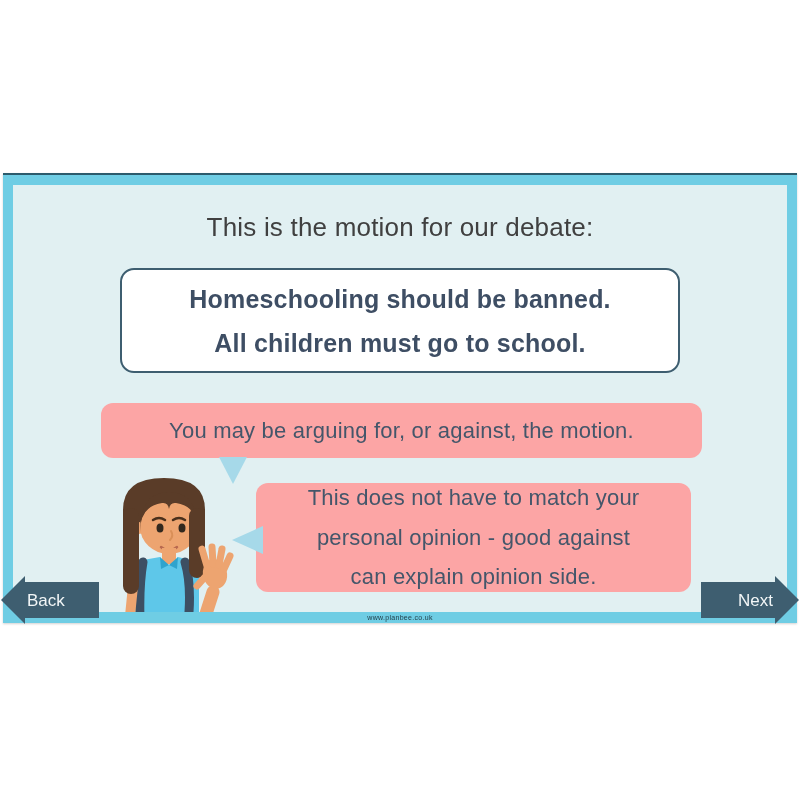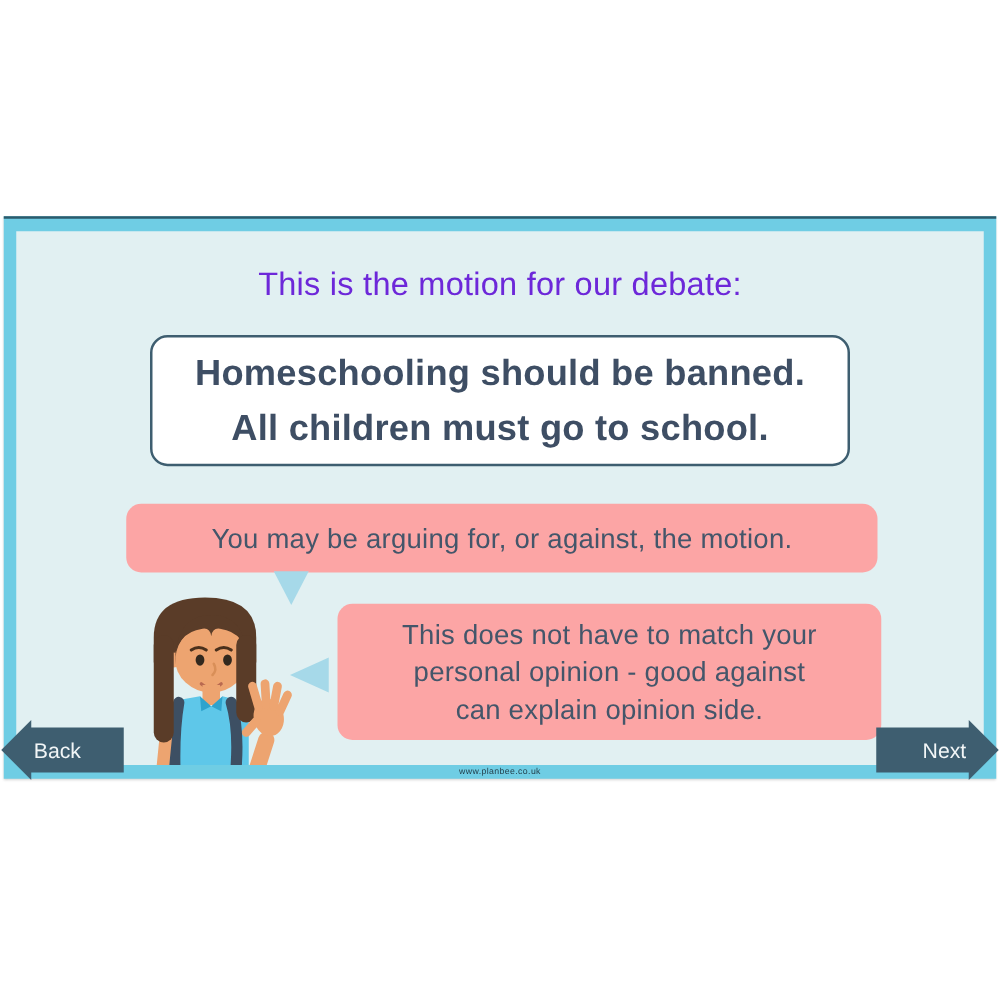--- a/index.html
+++ b/index.html
@@ -14,42 +14,42 @@
     background:#6fcde4;border-top:2px solid #2c5b6c;box-sizing:border-box;
     box-shadow:0 1px 2px rgba(0,0,0,0.18);
   }
   .slide-inner{
     position:absolute;left:10px;right:10px;top:10px;bottom:11px;
     background:#e1f0f2;overflow:hidden;
   }
   .slide-title{
     position:absolute;left:0;right:0;top:25px;
     text-align:center;font-size:26px;line-height:34px;
-    color:#6d28d9;letter-spacing:.2px;
+    color:#404040;letter-spacing:.2px;
   }
   .motion-card{
     position:absolute;left:107px;top:83px;width:560px;height:105px;
     box-sizing:border-box;background:#ffffff;
     border:2px solid #3e5e70;border-radius:14px;
     display:flex;flex-direction:column;justify-content:center;align-items:center;
-    font-weight:700;font-size:29px;line-height:44px;color:#3e4e64;
+    font-weight:700;font-size:25px;line-height:44px;color:#3e4e64;
     letter-spacing:.2px;
   }
   .bubble{
     position:absolute;background:#fca5a5;color:#44566a;
     display:flex;flex-direction:column;justify-content:center;align-items:center;
     text-align:center;letter-spacing:.2px;
   }
   .bubble-1{
     left:88px;top:218px;width:601px;height:55px;border-radius:12px;
     font-size:22px;
   }
   .bubble-2{
-    left:257px;top:298px;width:435px;height:109px;border-radius:12px;
-    font-size:22px;line-height:30px;
+    left:243px;top:298px;width:435px;height:109px;border-radius:12px;
+    font-size:22px;line-height:30px;justify-content:space-between;
   }
   .tail-down{
     position:absolute;left:206px;top:272px;width:0;height:0;
     border-left:14px solid transparent;border-right:14px solid transparent;
     border-top:27px solid #a6d9e9;
   }
   .tail-left{
     position:absolute;left:219px;top:341px;width:0;height:0;
     border-top:14px solid transparent;border-bottom:14px solid transparent;
     border-right:31px solid #a6d9e9;

